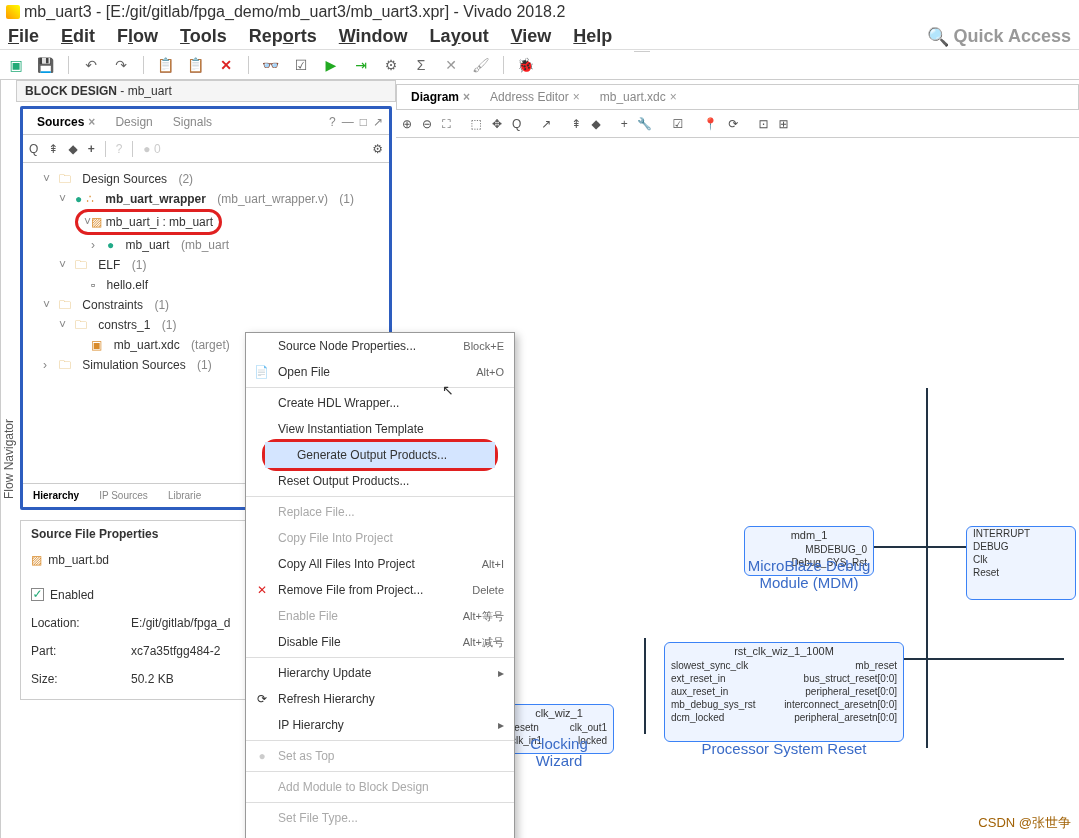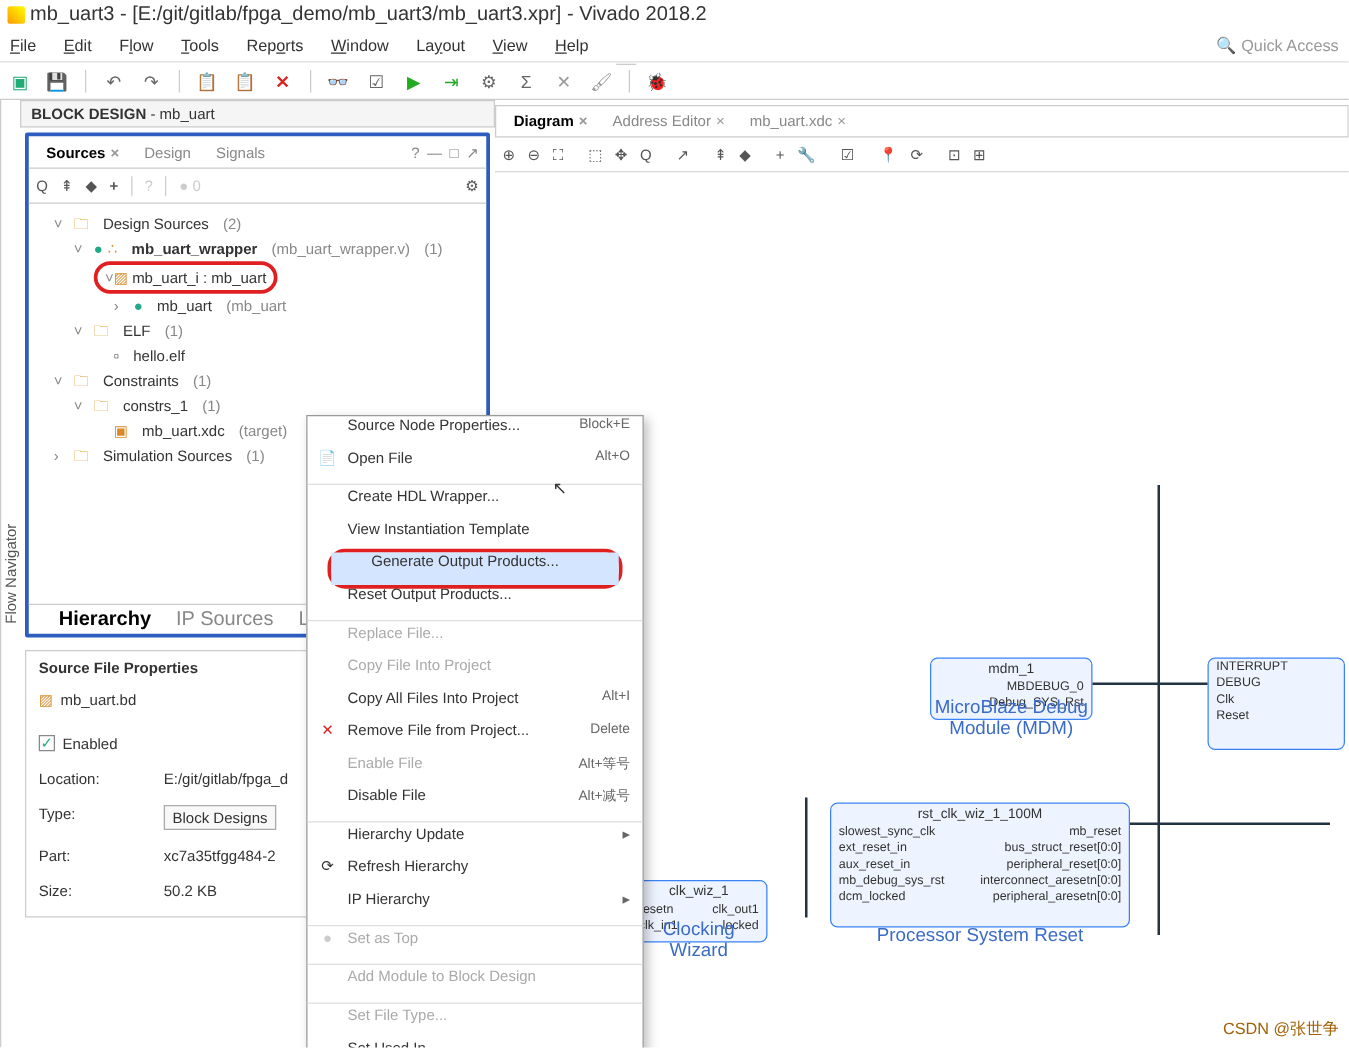--- a/index.html
+++ b/index.html
@@ -1,21 +1,21 @@
 <!DOCTYPE html>
 <html><head>
 <meta charset="utf-8">
 <style>
 * { box-sizing: border-box; margin: 0; padding: 0; font-family: Arial, sans-serif; }
 body { width: 1079px; height: 838px; background: #fff; font-size: 12px; color: #333; overflow: hidden; position: relative; }
 .titlebar { height: 24px; padding: 3px 6px; display: flex; align-items: center; gap: 4px; }
 .titlebar .logo { width: 14px; height: 14px; background: linear-gradient(45deg,#f90,#ff0); border-radius: 2px; }
 .titlebar .ttext { font-size: 16px; }
 .menubar { height: 26px; display: flex; align-items: center; padding: 0 8px; gap: 22px; border-bottom: 1px solid #ddd; }
-.menubar span { font-size: 13px; cursor: default; }
+.menubar span { font-size: 18px; cursor: default; font-weight: bold; }
 .menubar span u { text-decoration: underline; }
 .quick { margin-left: auto; display: flex; align-items: center; gap: 4px; color: #999; }
 .quick .mag { color: #888; }
 .toolbar { height: 30px; display: flex; align-items: center; padding: 0 8px; gap: 14px; border-bottom: 1px solid #ccc; }
 .toolbar .tico { width: 16px; height: 16px; display: inline-flex; align-items: center; justify-content: center; font-size: 14px; color: #666; }
 .toolbar .sep { width: 1px; height: 18px; background: #ccc; }
 .main { position: absolute; top: 80px; left: 0; right: 0; bottom: 0; display: flex; }
 .flownav { width: 16px; border-right: 1px solid #ccc; writing-mode: vertical-lr; transform: rotate(180deg); text-align: center; font-size: 12px; padding: 8px 0; color: #555; }
 .leftcol { width: 380px; display: flex; flex-direction: column; }
 .rightcol { flex: 1; display: flex; flex-direction: column; }
@@ -32,35 +32,35 @@
 .tree { padding: 6px 4px; font-size: 12px; line-height: 20px; height: 320px; overflow: hidden; }
 .tree .row { display: flex; align-items: center; gap: 4px; white-space: nowrap; }
 .tree .chev { width: 12px; color: #888; cursor: default; }
 .tree .folder { color: #d9a23c; }
 .tree .count { color: #888; }
 .tree .pad1 { padding-left: 16px; }
 .tree .pad2 { padding-left: 32px; }
 .tree .pad3 { padding-left: 48px; }
 .tree .pad4 { padding-left: 64px; }
 .circlered { border: 3px solid #e02020; border-radius: 14px; padding: 0 6px; }
-.btabs { height: 24px; display: flex; align-items: center; border-top: 1px solid #ccc; padding: 0 18px; gap: 8px; font-size: 16px; }
+.btabs { height: 24px; display: flex; align-items: center; border-top: 1px solid #ccc; padding: 0 4px; gap: 8px; font-size: 10px; }
 .btabs .bt { padding: 2px 6px; color: #888; }
 .btabs .bt.active { color: #000; font-weight: bold; }
 .props { margin: 6px 4px; border: 1px solid #ccc; padding: 6px 10px; font-size: 12px; }
 .props .phdr { font-weight: bold; padding-bottom: 8px; display: flex; align-items: center; gap: 6px; }
 .props .pfile { display: flex; align-items: center; gap: 6px; padding: 4px 0 14px; }
 .props .orange { color: #d98b2b; }
 .props .prow { display: flex; padding: 7px 0; }
 .props .plbl { width: 100px; }
 .props .pval { }
 .props .boxed { border: 1px solid #aaa; padding: 2px 6px; background: #f8f8f8; }
 .dgtoolbar { height: 28px; display: flex; align-items: center; border-bottom: 1px solid #ccc; padding: 0 6px; gap: 10px; color: #555; }
 .diagram { flex: 1; position: relative; background: #fff; overflow: hidden; }
 .ctxmenu { position: absolute; left: 245px; top: 332px; width: 270px; background: #fff; border: 1px solid #999; box-shadow: 3px 3px 8px rgba(0,0,0,0.25); z-index: 100; font-size: 12px; }
-.ctxmenu .mi { display: flex; align-items: flex-start; height: 26px; padding: 0 10px 0 32px; position: relative; }
+.ctxmenu .mi { display: flex; align-items: center; height: 26px; padding: 0 10px 0 32px; position: relative; }
 .ctxmenu .mi .sc { margin-left: auto; color: #666; font-size: 11px; }
 .ctxmenu .mi.disabled { color: #aaa; }
 .ctxmenu .mi.hover { background: #d4e5ff; }
 .ctxmenu .msep { height: 1px; background: #ddd; margin: 2px 0; }
 .ctxmenu .mi .lefticon { position: absolute; left: 8px; width: 16px; text-align: center; }
 .ctxmenu .mi .arrow { margin-left: auto; color: #666; }
 .circled-mi { border: 3px solid #e02020; border-radius: 14px; margin: -3px 16px; }
 .cursor { position: absolute; left: 442px; top: 382px; font-size: 14px; z-index: 101; }
 .blk { position: absolute; border: 1px solid #3b82f6; border-radius: 6px; background: #eef4ff; font-size: 10px; }
 .blk .bhdr { text-align: center; padding: 2px; font-size: 11px; }
@@ -180,24 +180,20 @@
         </div>
       <div class="prow">
           <span style="border:1px solid #888;width:13px;height:13px;display:inline-block;text-align:center;line-height:11px;margin-right:6px;color:#2a7">✓</span>
           <span>Enabled</span>
         </div>
       <div class="prow">
           <span class="plbl">Location:</span>
           <span class="pval">E:/git/gitlab/fpga_d</span>
         </div>
       <div class="prow">
-          <span class="plbl">Type:</span>
-          <span class="pval boxed">Block Designs</span>
-        </div>
-      <div class="prow">
           <span class="plbl">Part:</span>
           <span class="pval">xc7a35tfgg484-2</span>
         </div>
       <div class="prow">
           <span class="plbl">Size:</span>
           <span class="pval">50.2 KB</span>
         </div>
     </div>
   </div>
 

